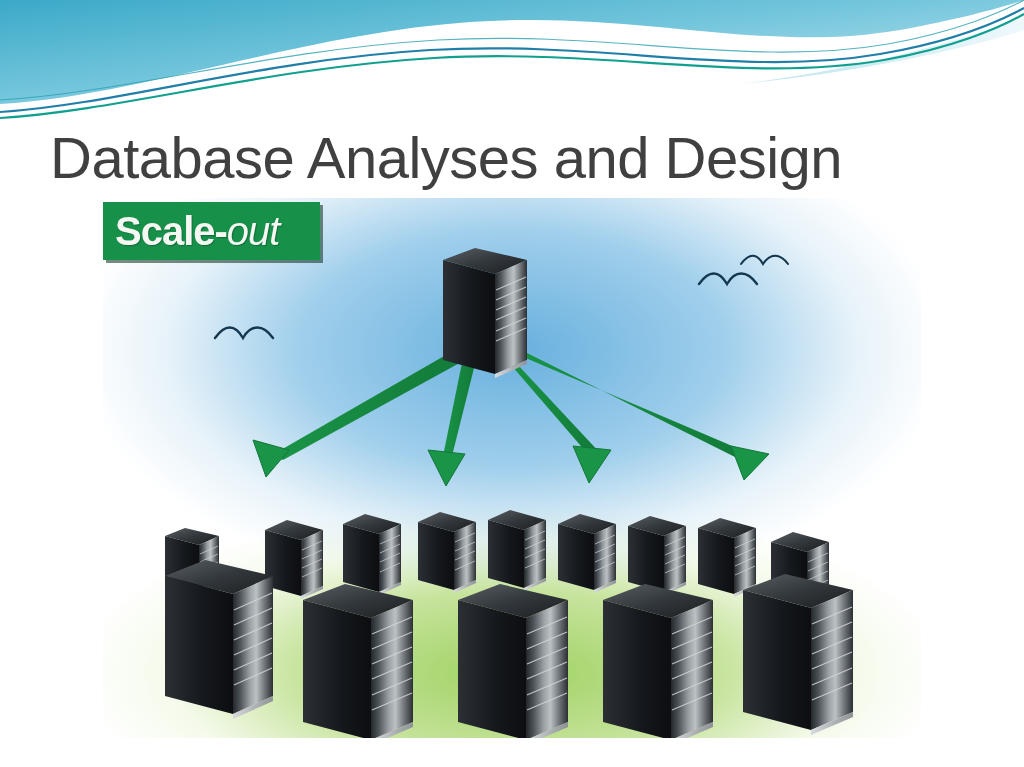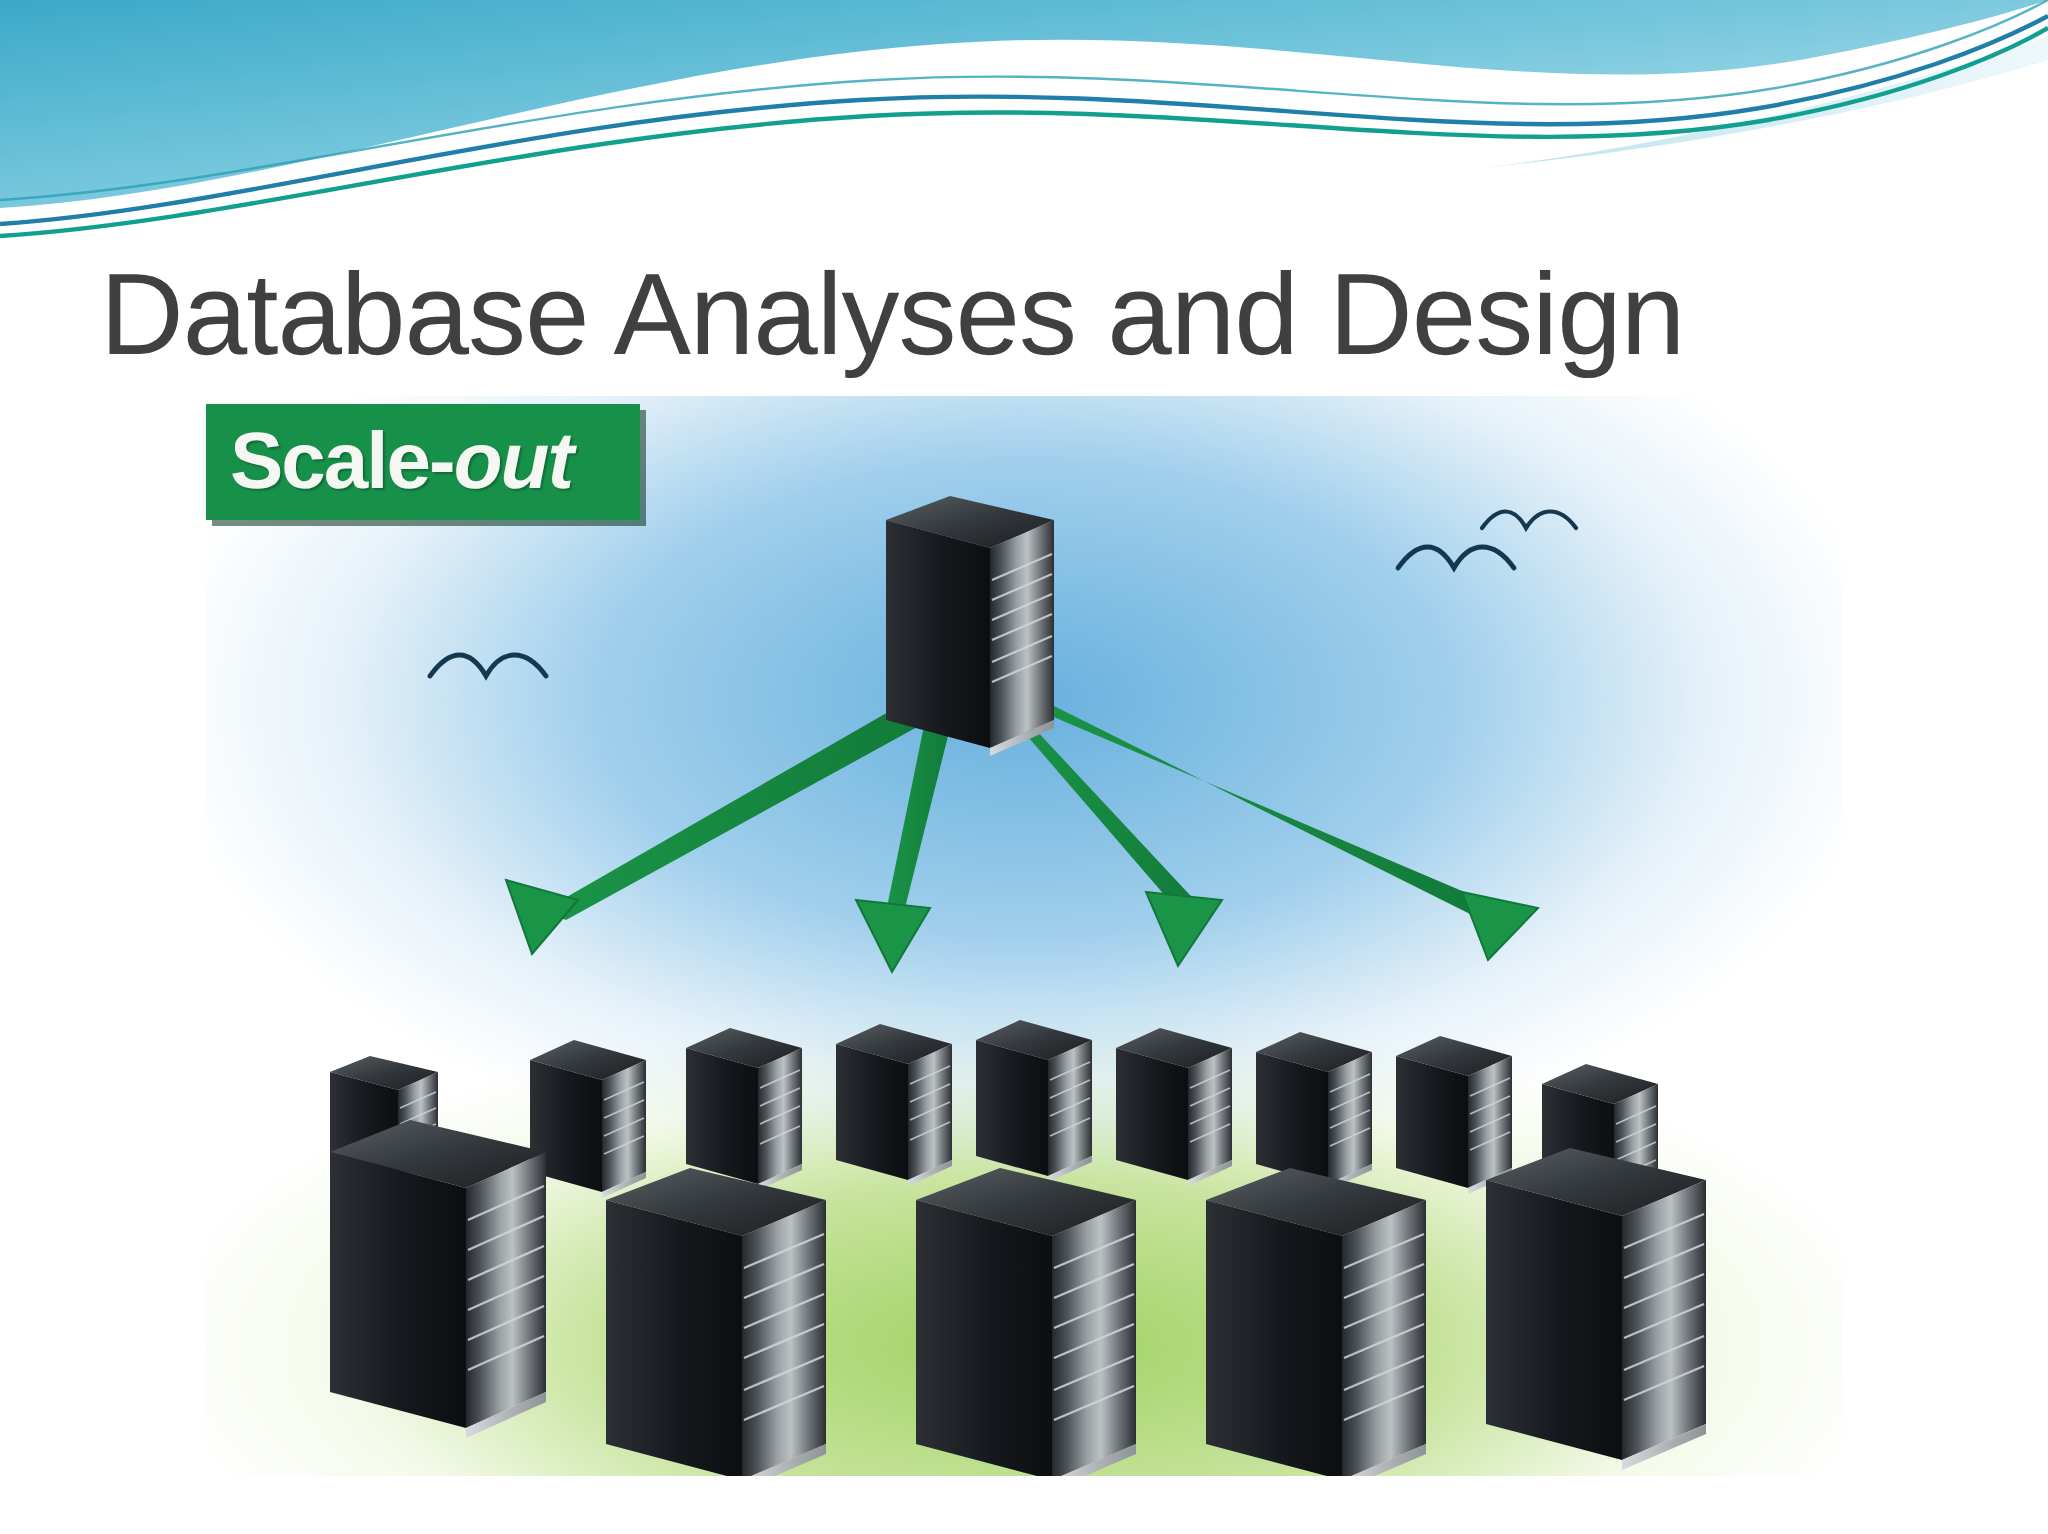--- a/index.html
+++ b/index.html
@@ -81,21 +81,21 @@
   #badge .b1 {
     color: #f4f7f2;
     font-size: 40px;
     font-weight: bold;
     letter-spacing: -1px;
     text-shadow: 1px 1px 1px rgba(0,0,0,0.25);
   }
   #badge .b2 {
     color: #f4f7f2;
     font-size: 40px;
-    font-weight: bold;
+    font-weight: normal;
     font-style: italic;
     letter-spacing: -1px;
     text-shadow: 1px 1px 1px rgba(0,0,0,0.25);
   }
   #arrows { position: absolute; left:0; top:0; width:818px; height:540px; }
 </style>
 </head>
 <body>
 
 <div id="slide">

